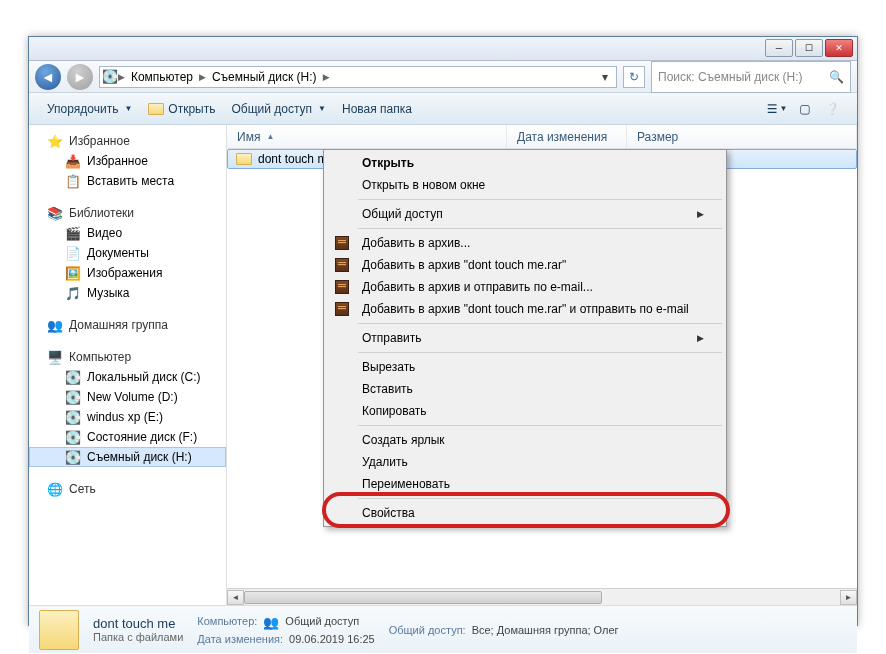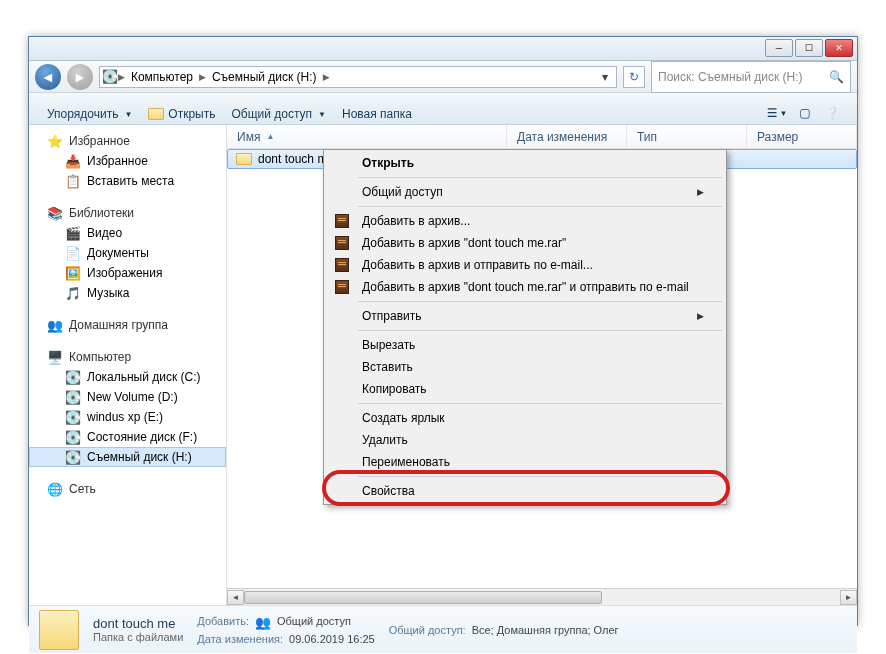--- a/index.html
+++ b/index.html
@@ -18,21 +18,21 @@
 .navbtn.disabled { background:radial-gradient(circle at 40% 30%,#d0d0d0,#a0a0a0); }
 .breadcrumb { flex:1; height:22px; background:#fff; border:1px solid #a8b8c8; display:flex; align-items:center; font-size:12px; padding:0 2px; }
 .bc-item { padding:0 6px; cursor:pointer; }
 .bc-sep { color:#666; font-size:9px; }
 .bc-drop { width:18px; text-align:center; color:#444; cursor:pointer; }
 .refresh { width:22px; height:22px; border:1px solid #a8b8c8; background:#fff; display:flex; align-items:center; justify-content:center; color:#3a6ea5; cursor:pointer; font-size:12px; }
 .search { width:200px; height:32px; border:1px solid #a8b8c8; background:#fff; display:flex; align-items:center; padding:0 6px; font-size:12px; color:#888; position:relative; }
 .search-icon { position:absolute; right:6px; color:#4a6a8a; }
 
 
-.toolbar { height:32px; background:linear-gradient(to bottom,#f4f8fb 0%,#e8f0f6 50%,#ddeaf4 100%); border-bottom:1px solid #c8d4e0; display:flex; align-items:flex-end; padding:0 10px; font-size:12px; color:#1a3a5a; }
+.toolbar { height:32px; background:linear-gradient(to bottom,#f4f8fb 0%,#e8f0f6 50%,#ddeaf4 100%); border-bottom:1px solid #c8d4e0; display:flex; align-items:center; padding:0 10px; font-size:12px; color:#1a3a5a; }
 .tb-item { padding:3px 8px; display:flex; align-items:center; gap:4px; cursor:pointer; border-radius:2px; }
 .tb-drop { font-size:8px; color:#1a3a5a; margin-left:2px; }
 .tb-spacer { flex:1; }
 .tb-icon-btn { width:28px; height:22px; display:flex; align-items:center; justify-content:center; cursor:pointer; }
 
 
 .main { display:flex; height:480px; }
 .sidebar { width:198px; background:#fff; border-right:1px solid #e0e0e0; padding:6px 0; overflow:auto; font-size:12px; }
 .sb-group { margin-bottom:12px; }
 .sb-hdr { display:flex; align-items:center; gap:6px; padding:2px 18px 2px 18px; color:#333; cursor:pointer; }
@@ -216,41 +216,41 @@
 
     <div class="content">
       <div class="columns">
         <div class="col col-name">
             <span>Имя</span>
             <span class="sort-ind">▲</span>
           </div>
         <div class="col col-date">
             <span>Дата изменения</span>
           </div>
-        <div class="col col-type">
-            <span>Тип</span>
-          </div>
         <div class="col col-size">
             <span>Размер</span>
           </div>
       </div>
       <div class="filelist">
         <div class="file-row selected">
           <div class="cell-name">
               <span class="folder-icon"></span>
               <span>dont touch me</span>
             </div>
           <div class="cell-date">09.06.2019 16:25</div>
           <div class="cell-type">Папка с файлами</div>
         </div>
 
         <div class="ctx">
           <div class="ctx-item">
               <b>Открыть</b>
             </div>
+          <div class="ctx-item">
+              <span>Открыть в новом окне</span>
+            </div>
           <div class="ctx-sep"></div>
           <div class="ctx-item">
               <span>Общий доступ</span>
               <span class="ctx-arrow">▶</span>
             </div>
           <div class="ctx-sep"></div>
           <div class="ctx-item">
               <span class="ctx-icon">
                 <span class="rar-icon"></span>
               </span>
@@ -317,21 +317,21 @@
   </div>
 
   <div class="details">
     <div class="det-icon"></div>
     <div class="det-text">
       <div class="det-title">dont touch me</div>
       <div class="det-sub">Папка с файлами</div>
     </div>
     <div class="det-props">
       <div class="det-row">
-          <span class="det-label">Добавить:</span> 
+          <span class="det-label">Компьютер:</span> 
           <span class="ico">👥</span>
           <span>Общий доступ</span>
         </div>
       <div class="det-row">
           <span class="det-label">Дата изменения:</span>
           <span>09.06.2019 16:25</span>
         </div>
     </div>
     <div class="det-props">
       <div class="det-row">

